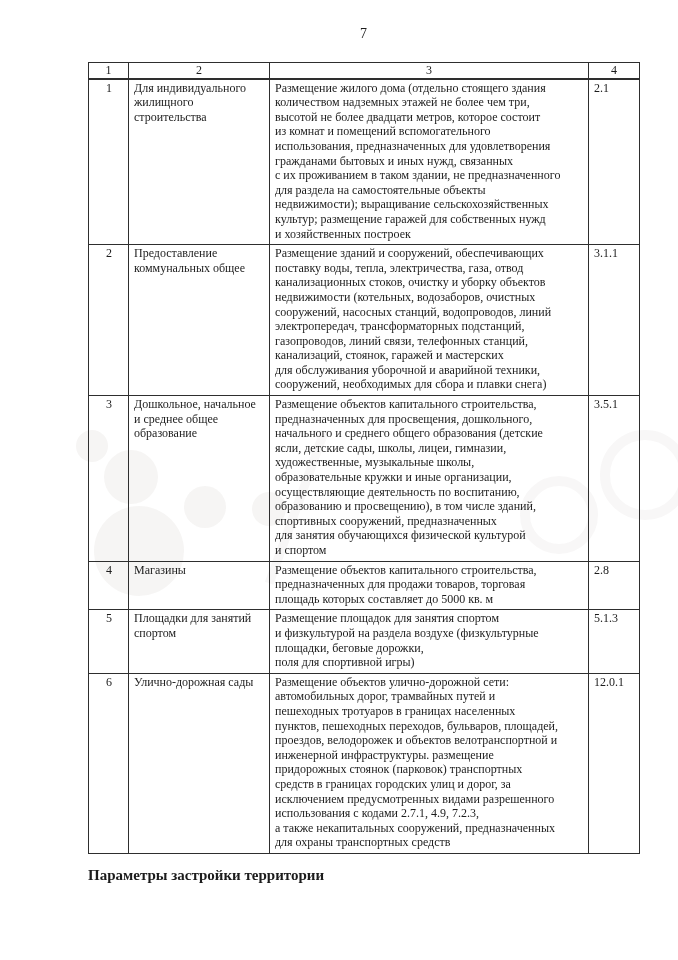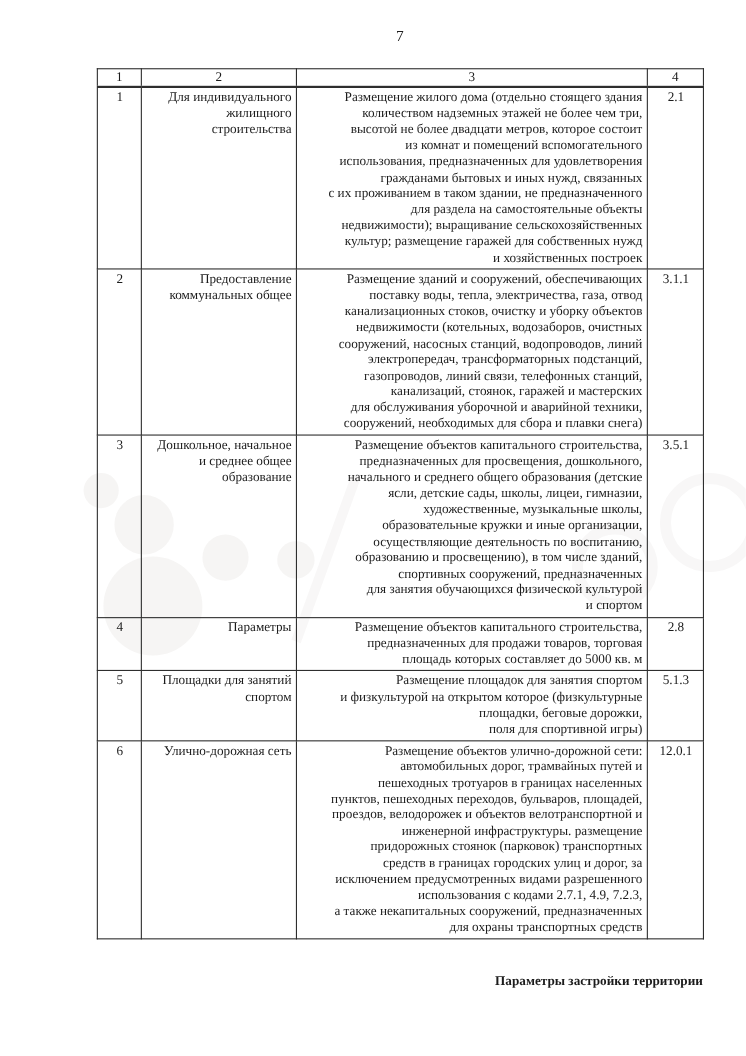--- a/index.html
+++ b/index.html
@@ -73,35 +73,33 @@
     padding: 0;
     height: 14px;
     border-bottom-width: 2px;
   }
   td.c-num {
     text-align: center;
     padding-left: 0;
     padding-right: 0;
   }
   td.c-code {
-    text-align: center;
     padding-left: 0;
     padding-right: 0;
     margin-left: 41px;
   }
   td.c-name,
   td.c-desc {
     white-space: pre-line;
-    text-align: right;
   }
   .footer-heading {
-    margin: 28px 0 0 88px;
+    margin: 12px 0 0 88px;
     width: 551px;
-    text-align: right;
-    font-size: 12px;
+    text-align: left;
+    font-size: 15px;
     font-weight: bold;
     line-height: 18px;
   }
 </style>
 </head>
 <body>
 
 <div class="watermark">
   <div class="wm-circle" style="left:76px; top:430px; width:32px; height:32px;"></div>
   <div class="wm-circle" style="left:104px; top:450px; width:54px; height:54px;"></div>
@@ -180,39 +178,39 @@
 образовательные кружки и иные организации,
 осуществляющие деятельность по воспитанию,
 образованию и просвещению), в том числе зданий,
 спортивных сооружений, предназначенных
 для занятия обучающихся физической культурой
 и спортом</td>
         <td class="c-code">3.5.1</td>
       </tr>
       <tr>
         <td class="c-num">4</td>
-        <td class="c-name">Параметры</td>
+        <td class="c-name">Магазины</td>
         <td class="c-desc">Размещение объектов капитального строительства,
 предназначенных для продажи товаров, торговая
 площадь которых составляет до 5000 кв. м</td>
         <td class="c-code">2.8</td>
       </tr>
       <tr>
         <td class="c-num">5</td>
         <td class="c-name">Площадки для занятий
 спортом</td>
         <td class="c-desc">Размещение площадок для занятия спортом
-и физкультурой на открытом которое (физкультурные
+и физкультурой на раздела воздухе (физкультурные
 площадки, беговые дорожки,
 поля для спортивной игры)</td>
         <td class="c-code">5.1.3</td>
       </tr>
       <tr>
         <td class="c-num">6</td>
-        <td class="c-name">Улично-дорожная сеть</td>
+        <td class="c-name">Улично-дорожная сады</td>
         <td class="c-desc">Размещение объектов улично-дорожной сети:
 автомобильных дорог, трамвайных путей и
 пешеходных тротуаров в границах населенных
 пунктов, пешеходных переходов, бульваров, площадей,
 проездов, велодорожек и объектов велотранспортной и
 инженерной инфраструктуры. размещение
 придорожных стоянок (парковок) транспортных
 средств в границах городских улиц и дорог, за
 исключением предусмотренных видами разрешенного
 использования с кодами 2.7.1, 4.9, 7.2.3,

